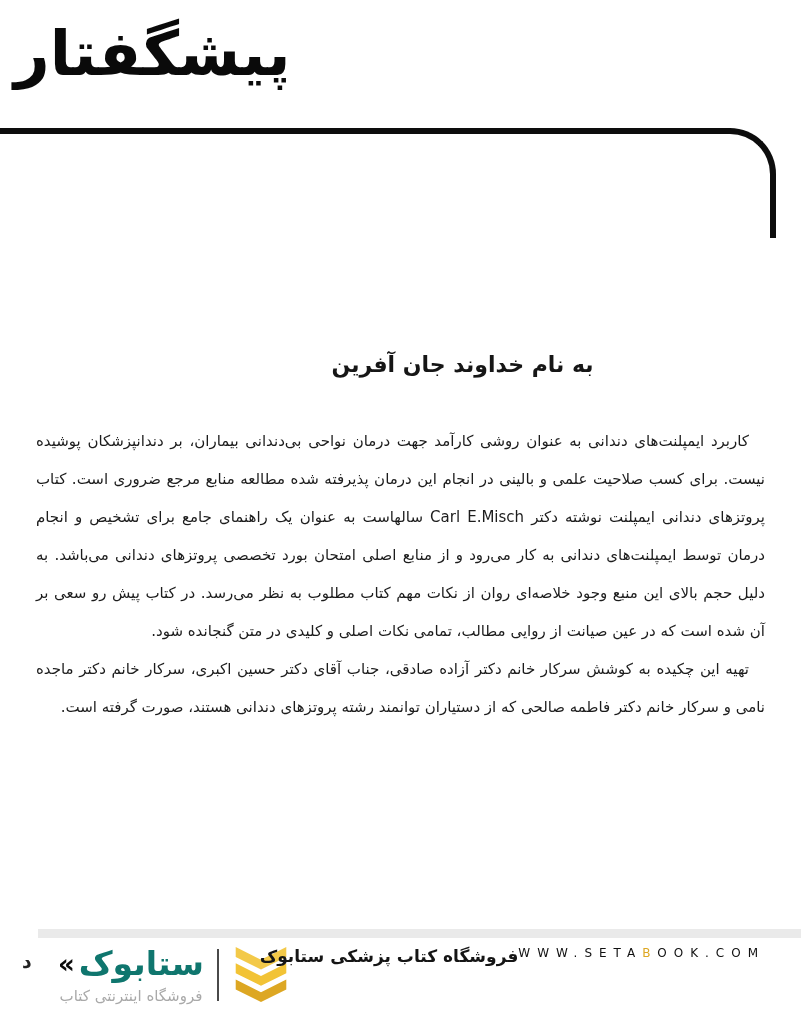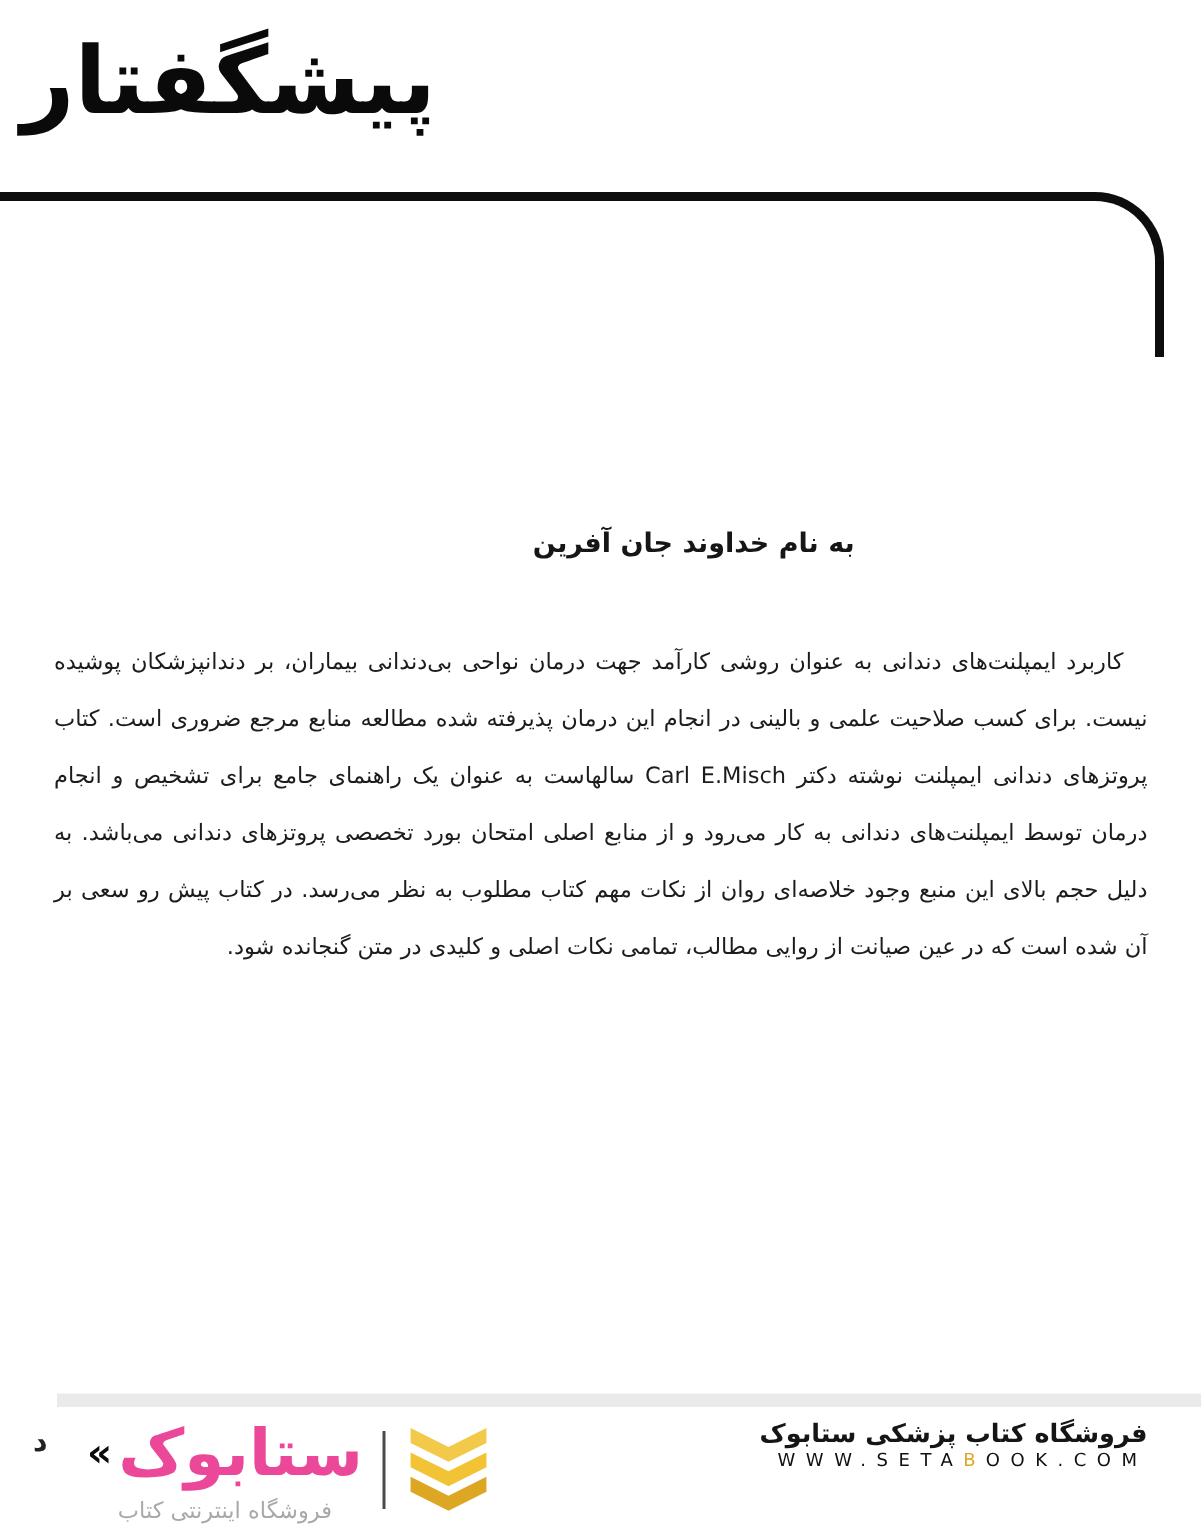--- a/index.html
+++ b/index.html
@@ -47,21 +47,21 @@
   }
   
   .invocation{
     position:absolute;
     top:352px;
     left:160px;
     right:36px;
     text-align:center;
     direction:rtl;
     font-weight:bold;
-    font-size:18px;
+    font-size:22px;
     color:#161616;
   }
   .body-text{
     position:absolute;
     top:422px;
     left:36px;
     right:36px;
     direction:rtl;
     text-align:justify;
     font-size:15px;
@@ -108,23 +108,23 @@
     direction:ltr;
   }
   .logo-quote{
     font-size:26px;
     font-weight:bold;
     margin-right:4px;
     color:#0c0c0c;
   }
   .logo-wordmark{
     direction:rtl;
-    font-size:43px;
-    font-weight:bold;
-    color:#ec4899;
+    font-size:33px;
+    font-weight:bold;
+    color:#0f766e;
     letter-spacing:-1px;
   }
   .logo-subtitle{
     direction:rtl;
     font-size:15px;
     color:#a9a9a9;
     margin-top:4px;
     letter-spacing:1px;
   }
   .logo-vline{
@@ -134,22 +134,21 @@
   }
   .logo-mark svg{display:block;}
   .chev1{fill:var(--accent);opacity:.9;}
   .chev2{fill:var(--accent);}
   .chev3{fill:var(--accent-dark);}
   .store-block{
     position:absolute;
     right:36px;
     top:946px;
     display:flex;
-    flex-direction:column;
-    align-items:flex-end;
+    flex-direction:row;
   }
   .store-name{
     direction:rtl;
     font-weight:bold;
     font-size:17px;
     color:#151515;
   }
   .website{
     direction:ltr;
     margin-top:0;
@@ -167,20 +166,21 @@
 <div class="page">
 
   <h1 class="title">پیشگفتار</h1>
 
   <div class="header-rule"></div>
 
   <div class="invocation">به نام خداوند جان آفرین</div>
 
   <div class="body-text">
     <p>کاربرد ایمپلنت‌های دندانی به عنوان روشی کارآمد جهت درمان نواحی بی‌دندانی بیماران، بر دندانپزشکان پوشیده نیست. برای کسب صلاحیت علمی و بالینی در انجام این درمان پذیرفته شده مطالعه منابع مرجع ضروری است. کتاب پروتزهای دندانی ایمپلنت نوشته دکتر Carl E.Misch سالهاست به عنوان یک راهنمای جامع برای تشخیص و انجام درمان توسط ایمپلنت‌های دندانی به کار می‌رود و از منابع اصلی امتحان بورد تخصصی پروتزهای دندانی می‌باشد. به دلیل حجم بالای این منبع وجود خلاصه‌ای روان از نکات مهم کتاب مطلوب به نظر می‌رسد. در کتاب پیش رو سعی بر آن شده است که در عین صیانت از روایی مطالب، تمامی نکات اصلی و کلیدی در متن گنجانده شود.</p>
+    <p>تهیه این چکیده به کوشش سرکار خانم دکتر آزاده صادقی، جناب آقای دکتر حسین اکبری، سرکار خانم دکتر ماجده نامی و سرکار خانم دکتر فاطمه صالحی که از دستیاران توانمند رشته پروتزهای دندانی هستند، صورت گرفته است.</p>
   </div>
 
   <div class="footer-bar"></div>
 
   <div class="page-num">د</div>
 
   <div class="logo-group">
     <div class="logo-text-block">
       <div class="logo-wordline">
         <span class="logo-quote" dir="ltr">«</span>

